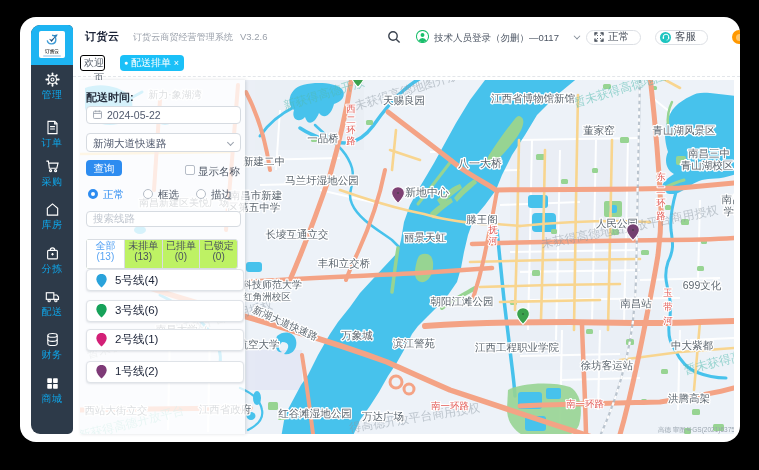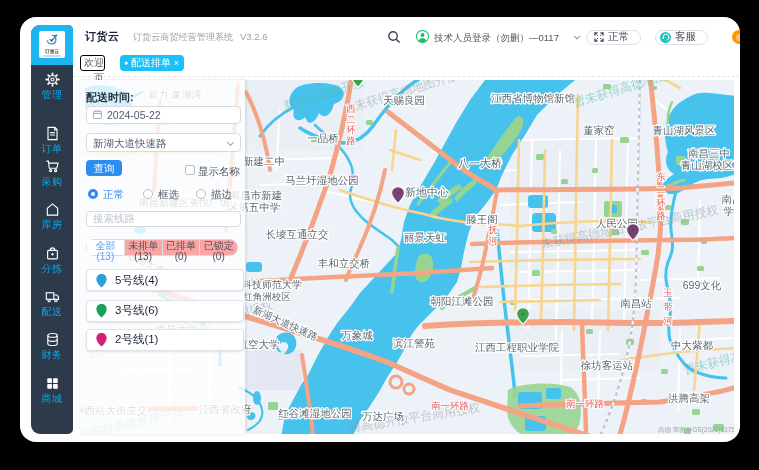--- a/index.html
+++ b/index.html
@@ -42,21 +42,21 @@
 .din{top:25.5px;height:18px}
 .sel{top:52.5px;height:19.5px}
 .sin{top:130.5px;height:16.5px;color:#c0c6cf}
 .btn{position:absolute;left:6px;top:79.5px;width:36px;height:16.5px;background:#2d8cf0;border-radius:4px;color:#fff;font-size:10.5px;text-align:center;line-height:17px}
 .cb{position:absolute;left:105px;top:84.5px;width:10px;height:10px;border:1px solid #b6bdc7;border-radius:2px;background:#fff}
 .cbl{position:absolute;left:118px;top:84.5px;font-size:10.5px;color:#4e5765}
 .rad{position:absolute;top:108.5px;width:10px;height:10px;border-radius:50%;background:#fff}
 .rlb{position:absolute;top:108px;font-size:10.5px}
 .seltx{position:absolute;left:6px;top:0;line-height:19px}
 .vchev{position:absolute;right:7px;top:6px;width:5px;height:5px;border-right:1.2px solid #9aa2ad;border-bottom:1.2px solid #9aa2ad;transform:rotate(45deg)}
-.ltabs{position:absolute;left:6px;top:159px;width:152px;height:17px;border:1px solid #d9dde3;border-radius:8px;display:flex;background:#fca5a5}
+.ltabs{position:absolute;left:6px;top:159px;width:152px;height:30px;border:1px solid #d9dde3;border-radius:3px;display:flex;background:#bef264}
 .ltab{flex:1;border-right:1px solid #d9dde3;text-align:center;font-size:10px;color:#49515d;padding-top:1px;line-height:10px}
 .ltab:last-child{border-right:none}
 .ltab .c{margin-top:1px}
 .ltab.on{background:#fff;color:#57a3f3}
 .lrow{position:absolute;left:6px;width:158px;height:22px;background:#fff;border:1px solid #dfe3e8;border-radius:4px;box-shadow:0 1px 2px rgba(150,160,170,0.25);display:flex;align-items:center}
 .lrow svg{margin-left:9px}
 .lrow .t{margin-left:8px;font-size:11.5px;color:#1c2438}
 </style>
 </head>
 <body>
@@ -78,21 +78,21 @@
           <g stroke="#fff" fill="none" stroke-width="1.2">
             <circle cx="8" cy="8" r="4.3"></circle>
             <circle cx="8" cy="8" r="1.6"></circle>
             <g stroke-width="2" stroke-linecap="round">
               <path d="M8 1.4 L8 2.5 M8 13.5 L8 14.6 M1.4 8 L2.5 8 M13.5 8 L14.6 8 M3.4 3.4 L4.2 4.2 M11.8 11.8 L12.6 12.6 M12.6 3.4 L11.8 4.2 M4.2 11.8 L3.4 12.6"></path>
             </g>
           </g>
         </svg>
         <div class="lb">管理</div>
       </div>
-    <div class="nav" style="top:101px">
+    <div class="nav" style="top:95px">
         <svg width="15" height="15" viewBox="0 0 16 16">
           <g stroke="#fff" fill="none" stroke-width="1.2">
             <path d="M3.2 1.5 H10.5 L12.8 3.8 V14.5 H3.2 Z"></path>
             <path d="M10.3 1.7 V4.1 H12.7"></path>
             <path d="M5.4 7 H10.6 M5.4 9.6 H10.6"></path>
           </g>
         </svg>
         <div class="lb">订单</div>
       </div>
     <div class="nav" style="top:133.8px">
@@ -471,14 +471,20 @@
           <path d="M0,-7.2 C4.2,-7.2 5.6,-4.2 5.6,-1.4 C5.6,1.8 2.6,5.2 0,7.6 C-2.6,5.2 -5.6,1.8 -5.6,-1.4 C-5.6,-4.2 -4.2,-7.2 0,-7.2 Z" fill="#17a25a"></path>
         </svg>
         <span class="t">3号线(6)</span>
       </div>
     <div class="lrow" style="top:248.5px">
         <svg width="11" height="15" viewBox="-6 -8 12 16">
           <path d="M0,-7.2 C4.2,-7.2 5.6,-4.2 5.6,-1.4 C5.6,1.8 2.6,5.2 0,7.6 C-2.6,5.2 -5.6,1.8 -5.6,-1.4 C-5.6,-4.2 -4.2,-7.2 0,-7.2 Z" fill="#d32077"></path>
         </svg>
         <span class="t">2号线(1)</span>
       </div>
+    <div class="lrow" style="top:280.5px">
+        <svg width="11" height="15" viewBox="-6 -8 12 16">
+          <path d="M0,-7.2 C4.2,-7.2 5.6,-4.2 5.6,-1.4 C5.6,1.8 2.6,5.2 0,7.6 C-2.6,5.2 -5.6,1.8 -5.6,-1.4 C-5.6,-4.2 -4.2,-7.2 0,-7.2 Z" fill="#7e3a77"></path>
+        </svg>
+        <span class="t">1号线(2)</span>
+      </div>
   </div>
 </div>
 
 </body></html>

